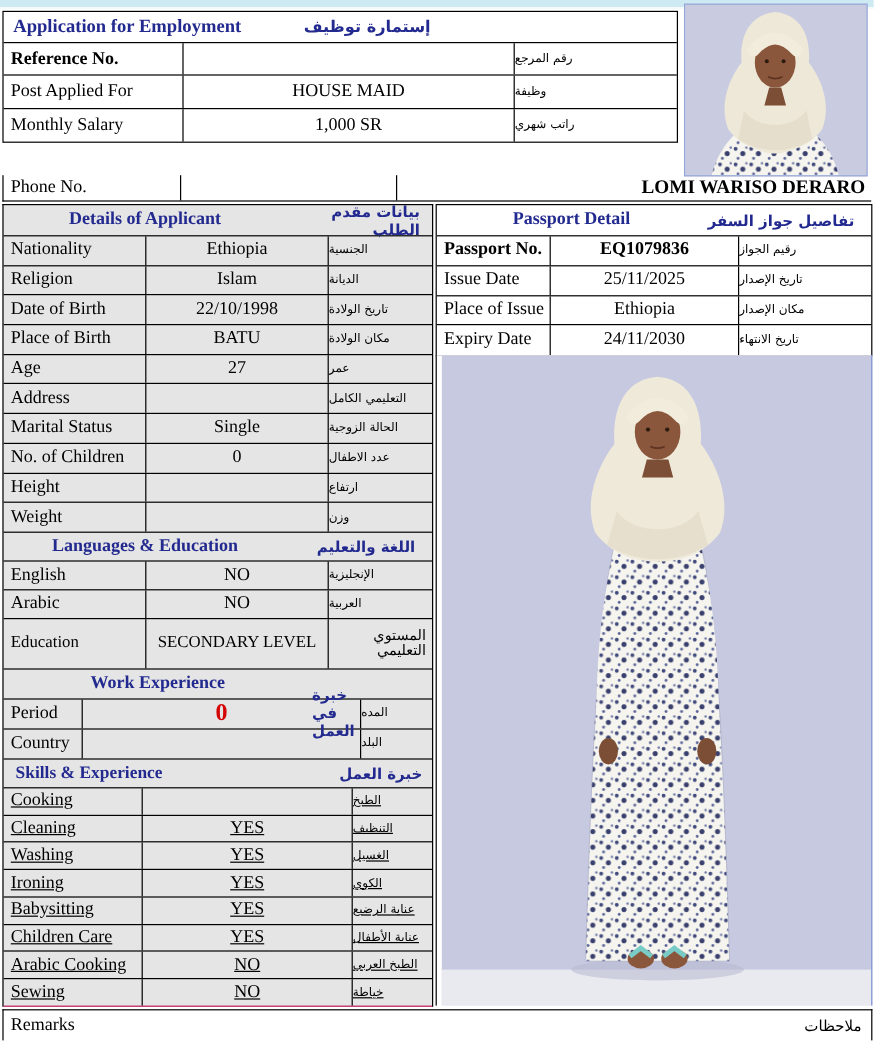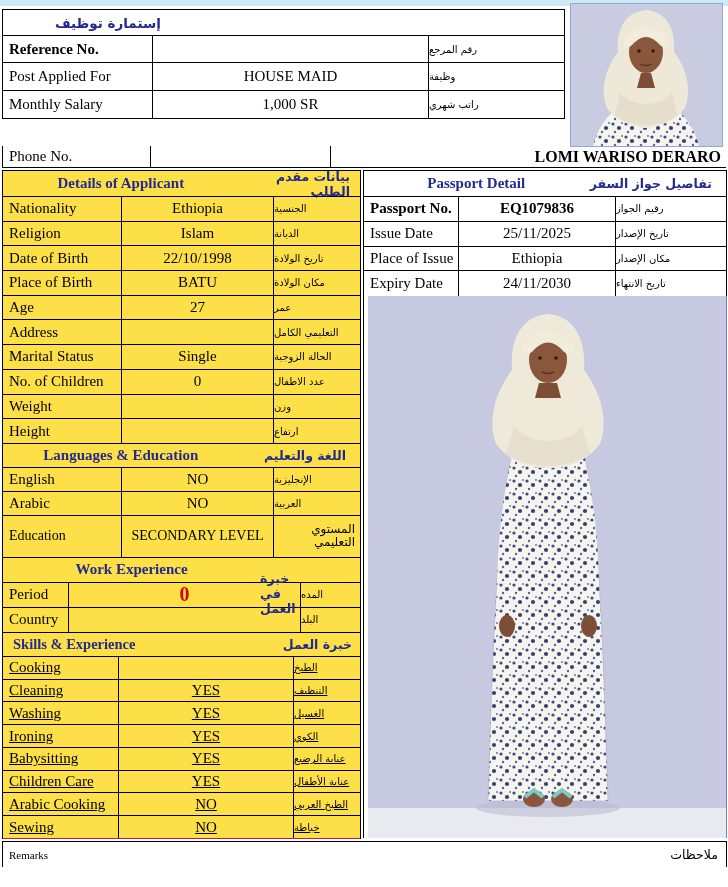--- a/index.html
+++ b/index.html
@@ -25,21 +25,21 @@
   .navy{color:#232a8f;font-weight:bold;}
   .top-hdr .en{padding-left:8px;font-size:15.5px;}
   .top-hdr .arr{margin-left:52px;font-family:"DejaVu Sans",sans-serif;font-size:13.5px;direction:rtl;}
   
   .phone-row{left:2px;top:146px;width:724px;height:22px;display:flex;align-items:center;
              border-left:1px solid #000;border-bottom:1px solid #000;}
   .phone-lab{width:148px;height:100%;display:flex;align-items:center;padding-left:6px;border-right:1px solid #000;font-size:15px;}
   .phone-val{width:180px;height:100%;border-right:1px solid #000;}
   .app-name{flex:1;text-align:right;padding-right:5px;font-weight:bold;font-size:16px;}
   
-  .left-col{left:2px;top:170px;width:359px;border:1px solid #000;border-bottom:none;background:#fde047;}
+  .left-col{left:2px;top:170px;width:359px;border:1px solid #000;border-bottom:none;background:#e5e5e5;}
   .sec-hdr{display:flex;align-items:center;border-bottom:1px solid #000;position:relative;}
   .sec-hdr .en{font-size:15px;}
   .sec-hdr .arr{font-family:"DejaVu Sans",sans-serif;font-size:12.5px;direction:rtl;}
   .det-hdr{height:26px;}
   .det-hdr .en{width:66%;text-align:center;}
   .det-hdr .arr{flex:1;text-align:right;padding-right:10px;}
   .g-det{grid-template-columns:119px 152px 88px;height:24.7px;}
   .lang-hdr{height:24px;}
   .lang-hdr .en{width:66%;text-align:center;}
   .lang-hdr .arr{flex:1;text-align:right;padding-right:14px;}
@@ -65,30 +65,31 @@
   .pass-table .row{grid-template-columns:95px 157px 112px;height:24.75px;}
   
   .photo-small{left:570px;top:3px;width:153px;height:144px;border:1px solid #93a6da;background:#c9cbe0;}
   .photo-large{left:363px;top:296px;width:364px;height:542px;border-left:1px solid #000;
                border-right:1px solid #6d83cf;background:#fff;padding-left:4px;}
   .photo-large svg,.photo-small svg{display:block;}
   
   .remarks-row{left:2px;top:841px;width:725px;height:26px;border-top:1px solid #000;
                border-left:1px solid #000;border-right:1px solid #000;
                display:flex;align-items:center;}
-  .remarks-row .en{padding-left:6px;font-size:11px;}
+  .remarks-row .en{padding-left:6px;font-size:15px;}
   .remarks-row .arr{flex:1;text-align:right;padding-right:8px;font-family:"DejaVu Sans",sans-serif;font-size:12.5px;direction:rtl;}
 </style>
 </head>
 <body>
 
 <div class="abs top-strip"></div>
 
 <div class="abs tbl top-table">
   <div class="hdr-row top-hdr">
+    <span class="en navy">Application for Employment</span>
     <span class="arr navy">إستمارة توظيف</span>
   </div>
   <div class="row">
     <div class="cell lab bold">Reference No.</div>
     <div class="cell val"></div>
     <div class="cell ar">رقم المرجع</div>
   </div>
   <div class="row">
     <div class="cell lab">Post Applied For</div>
     <div class="cell val">HOUSE MAID</div>
@@ -171,28 +172,28 @@
     <div class="cell lab">Marital Status</div>
     <div class="cell val">Single</div>
     <div class="cell ar">الحالة الزوجية</div>
   </div>
   <div class="row g-det">
     <div class="cell lab">No. of Children</div>
     <div class="cell val">0</div>
     <div class="cell ar">عدد الاطفال</div>
   </div>
   <div class="row g-det">
+    <div class="cell lab">Height</div>
+    <div class="cell val"></div>
+    <div class="cell ar">ارتفاع</div>
+  </div>
+  <div class="row g-det">
     <div class="cell lab">Weight</div>
     <div class="cell val"></div>
     <div class="cell ar">وزن</div>
-  </div>
-  <div class="row g-det">
-    <div class="cell lab">Height</div>
-    <div class="cell val"></div>
-    <div class="cell ar">ارتفاع</div>
   </div>
 
   <div class="sec-hdr lang-hdr">
     <span class="en navy">Languages &amp; Education</span>
     <span class="arr navy">اللغة والتعليم</span>
   </div>
   <div class="row g-lang">
     <div class="cell lab">English</div>
     <div class="cell val">NO</div>
     <div class="cell ar">الإنجليزية</div>

